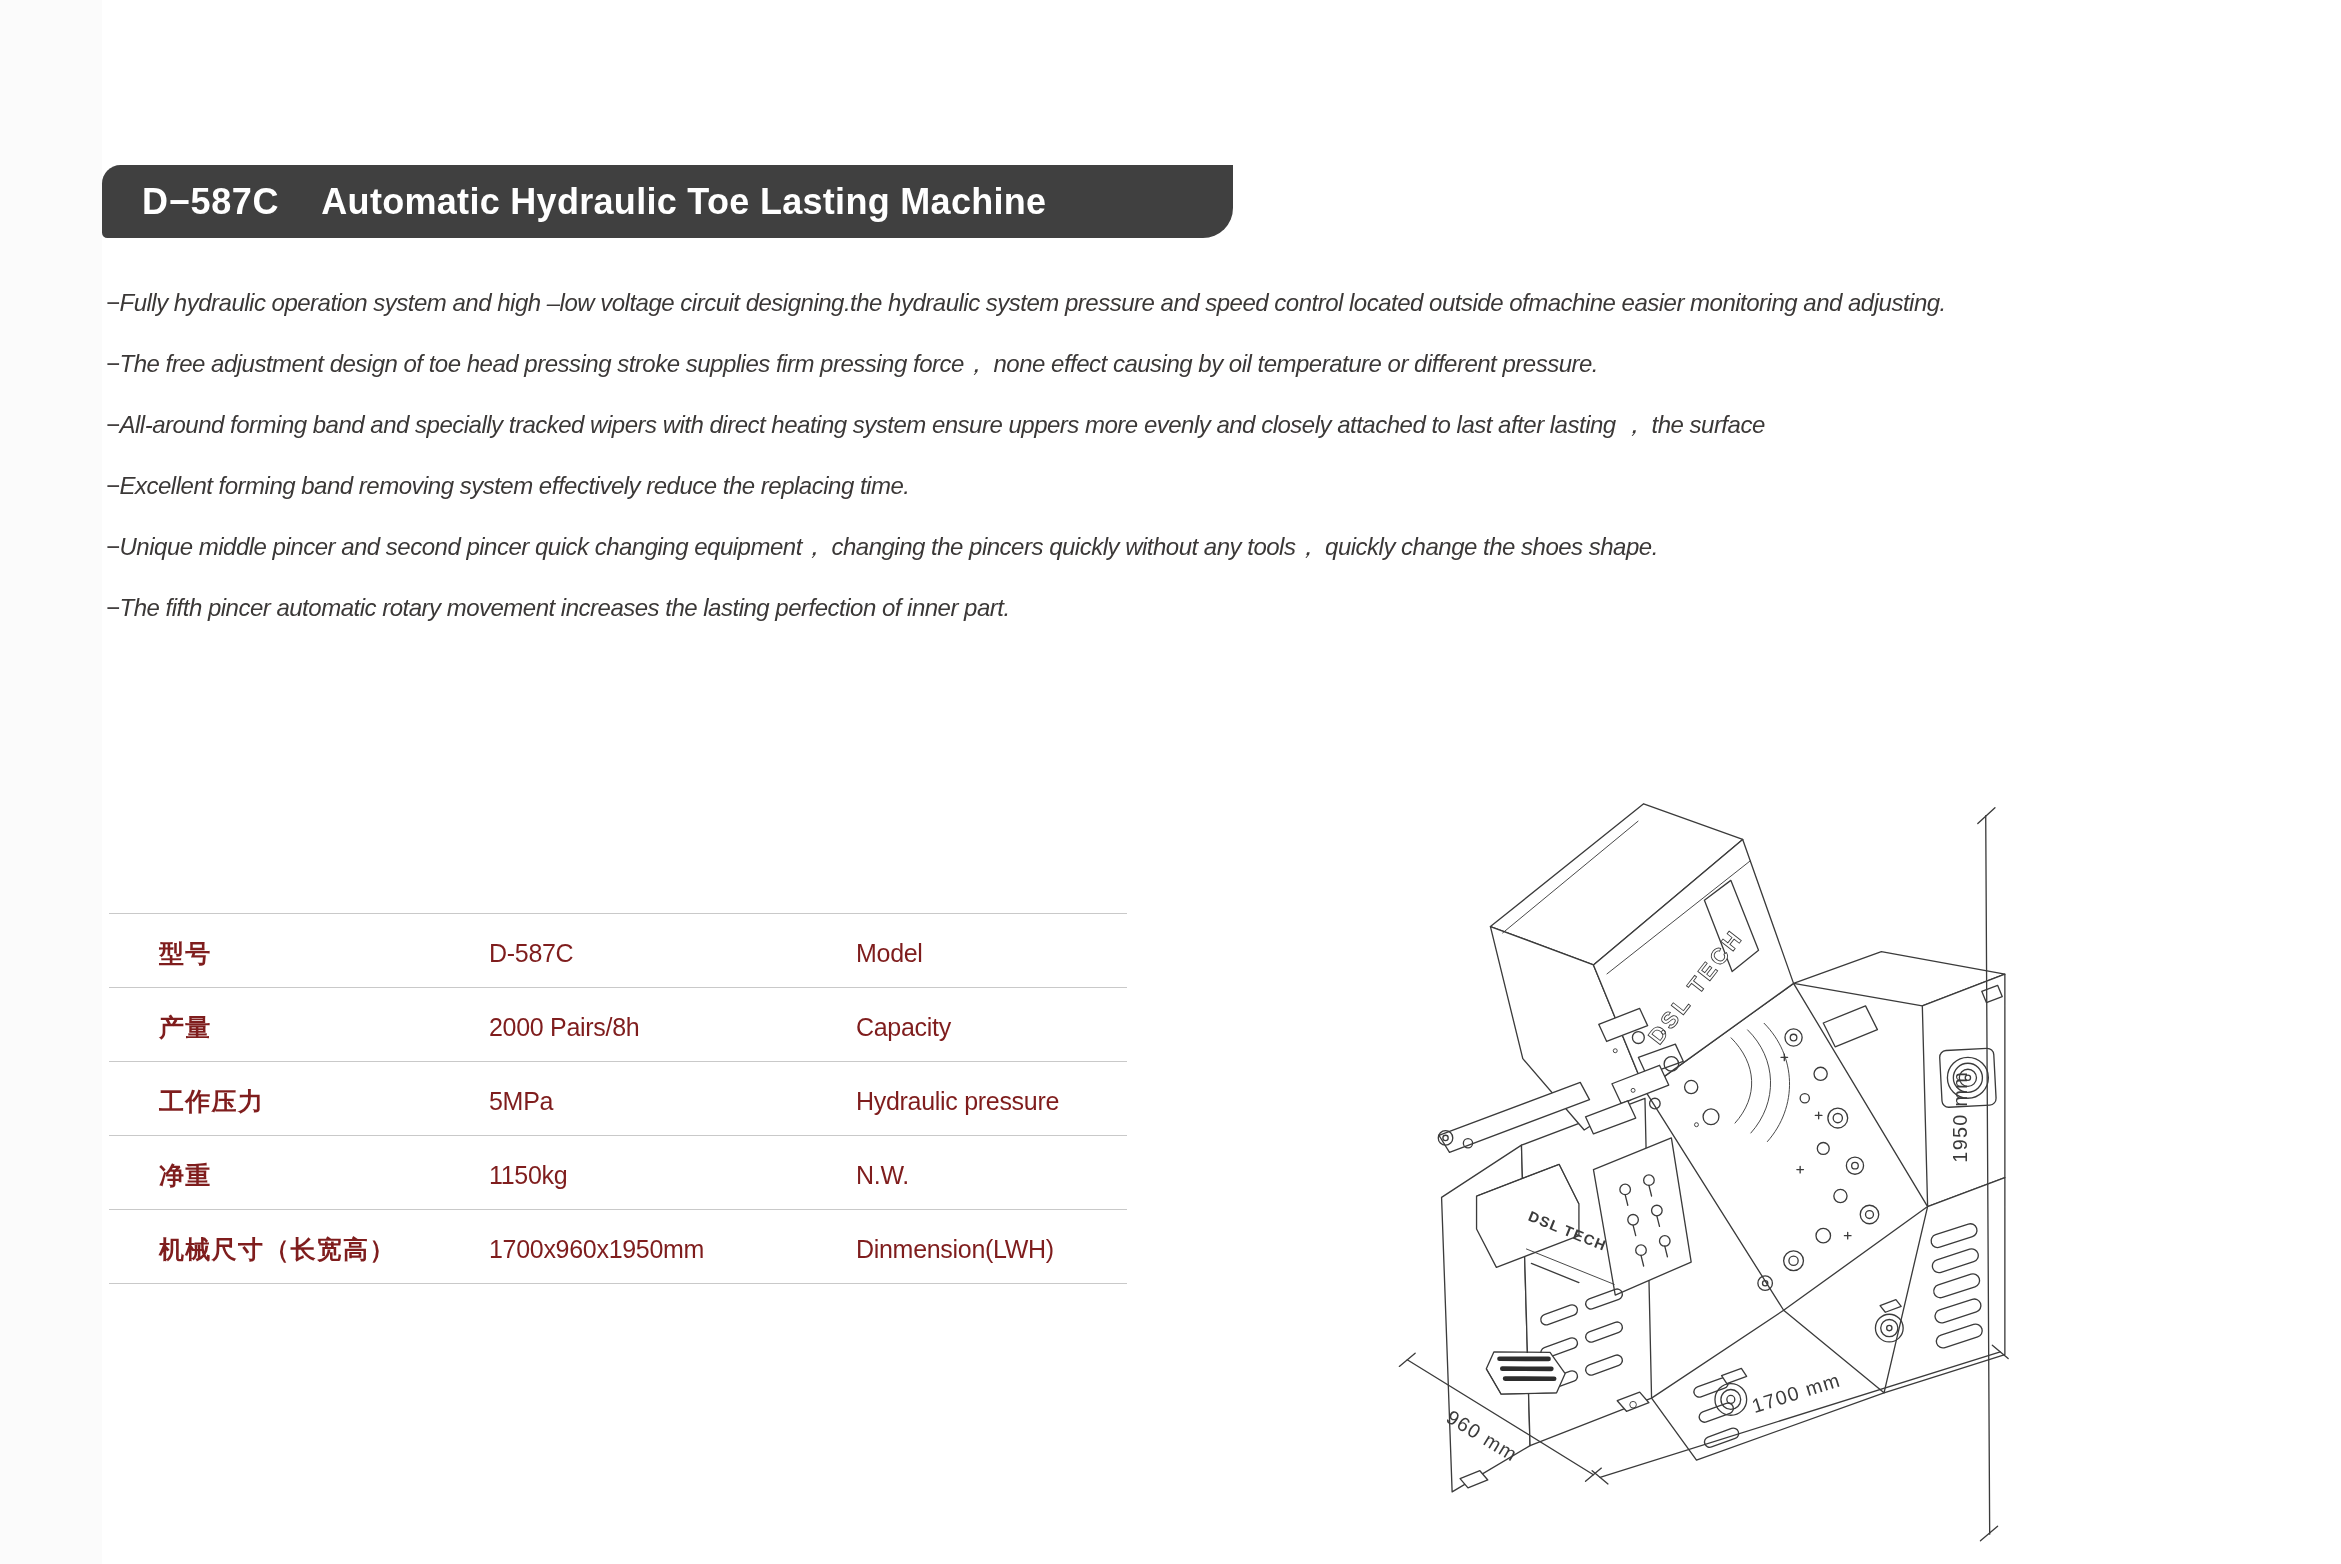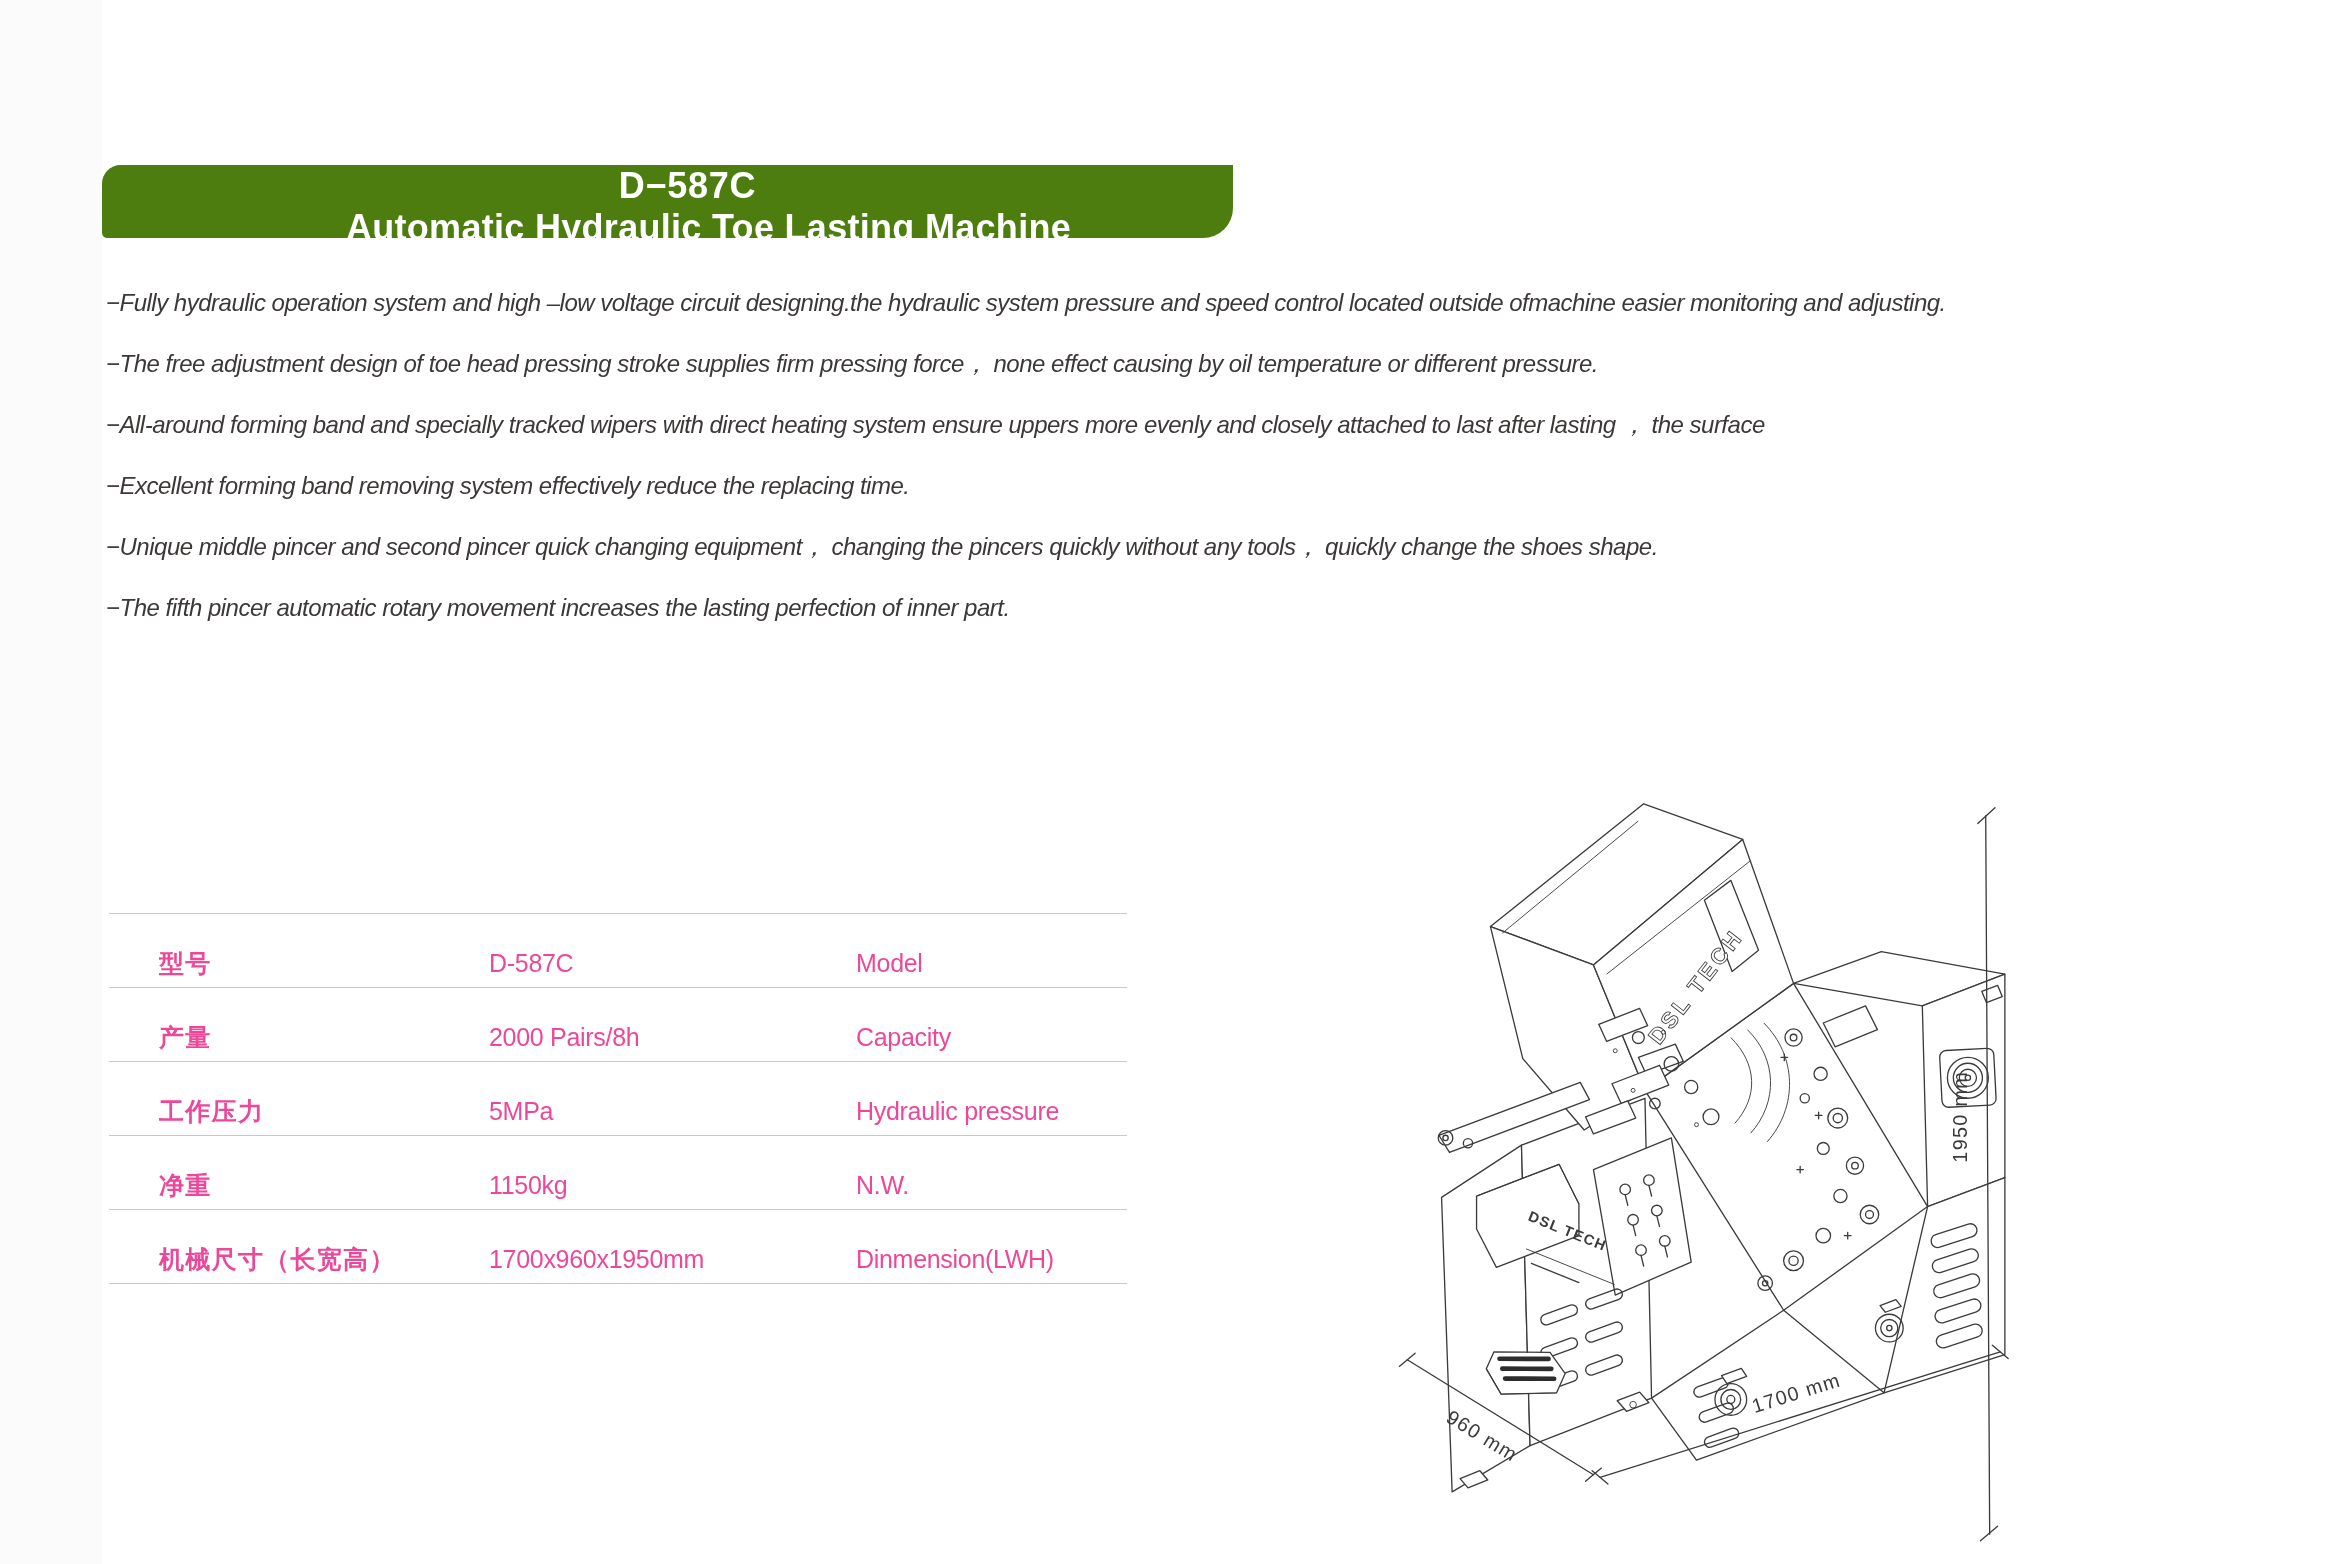--- a/index.html
+++ b/index.html
@@ -9,23 +9,23 @@
     position:relative; width:2342px; height:1564px;
     background:#ffffff; overflow:hidden;
   }
   .left-margin {
     position:absolute; left:0; top:0; width:102px; height:1564px;
     background:#fbfbfb;
   }
   
   .banner {
     position:absolute; left:102px; top:165px; width:1131px; height:73px;
-    background:#4d7c0f; color:#ffffff;
+    background:#404040; color:#ffffff;
     border-radius:18.5px 0 30px 5.3px;
-    display:flex; align-items:center; padding-left:40px;flex-direction:column;
+    display:flex; align-items:center; padding-left:40px;
   }
   .banner .model {
     font-size:36px; font-weight:700; letter-spacing:0.7px; white-space:nowrap;
   }
   .banner .title {
     font-size:36px; font-weight:700; letter-spacing:0.3px; margin-left:42px; white-space:nowrap;
   }
   
   .features {
     position:absolute; left:106px; top:272px; width:1982px;
@@ -38,22 +38,22 @@
   .feature.indent { padding-left:22.5px; }
   
   .spec-table {
     position:absolute; left:109px; top:913px; width:1018px;
     border-bottom:1.3px solid #c9c9c9;
   }
   .spec-row {
     position:relative; height:74px; border-top:1.3px solid #c9c9c9;
   }
   .spec-row .cell {
-    position:absolute; top:12px; height:74px; display:flex; align-items:center;
-    color:#ec4899; font-size:25px; white-space:nowrap;
+    position:absolute; top:2px; height:74px; display:flex; align-items:center;
+    color:#7f1d1d; font-size:25px; white-space:nowrap;
   }
   .spec-row .cn  { left:50px;  font-weight:700; letter-spacing:1.3px; }
   .spec-row .val { left:380px; letter-spacing:-0.3px; }
   .spec-row .en  { left:747px; letter-spacing:-0.3px; }
   
   .drawing {
     position:absolute; left:1361px; top:773px; width:700px; height:780px;
   }
   .drawing .ln   { stroke:#3b3b3b; fill:none; stroke-width:2; stroke-linejoin:round; stroke-linecap:round; }
   .drawing .face { stroke:#3b3b3b; fill:#ffffff; stroke-width:2; stroke-linejoin:round; }

